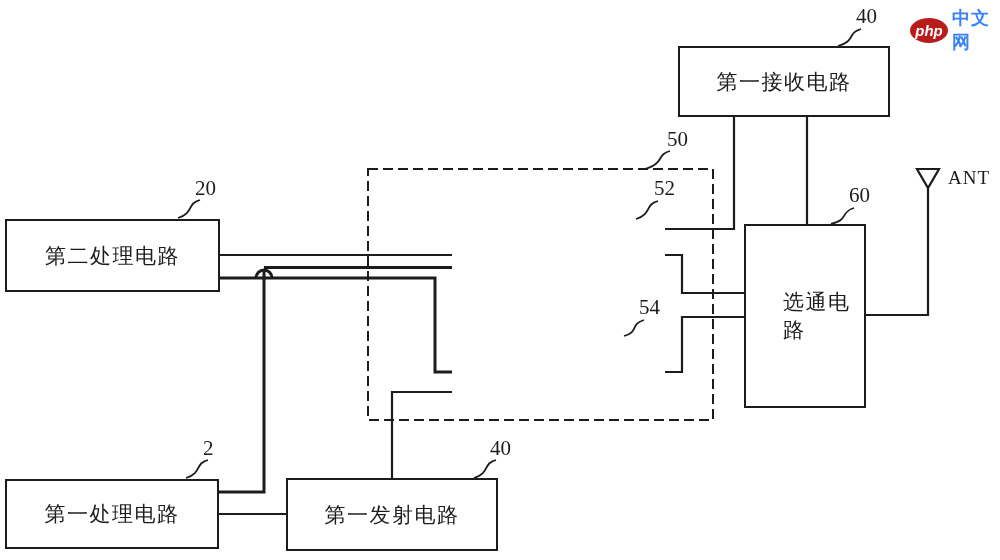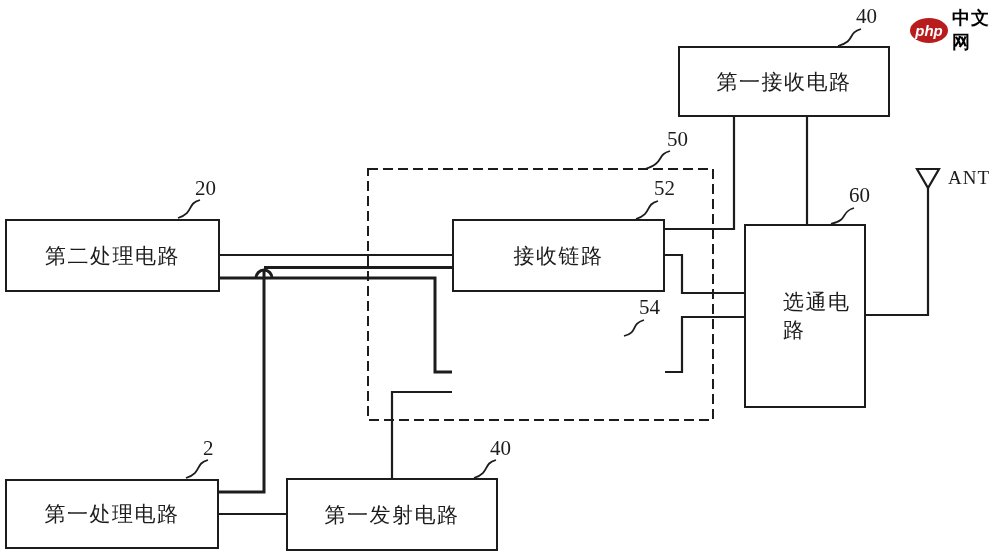--- a/index.html
+++ b/index.html
@@ -72,37 +72,34 @@
   </div>
   <div class="cbox" style="left:5px;top:479px;width:214px;height:70px;">
     <span>第一处理电路</span>
   </div>
   <div class="cbox" style="left:286px;top:478px;width:212px;height:73px;">
     <span>第一发射电路</span>
   </div>
   <div class="cbox" style="left:678px;top:46px;width:212px;height:71px;">
     <span>第一接收电路</span>
   </div>
-  <div class="cbox" style="left:452px;top:219px;width:213px;height:73px;">
-    <span>接收链路</span>
-  </div>
   <div class="cbox" style="left:744px;top:224px;width:122px;height:184px;padding-left:37px;">
     <span>选通电路</span>
   </div>
 
 
   <div class="ref" style="left:203px;top:437px;">2</div>
   <div class="ref" style="left:195px;top:177px;">20</div>
   <div class="ref" style="left:490px;top:437px;">40</div>
   <div class="ref" style="left:856px;top:5px;">40</div>
   <div class="ref" style="left:667px;top:128px;">50</div>
   <div class="ref" style="left:654px;top:177px;">52</div>
   <div class="ref" style="left:639px;top:296px;">54</div>
   <div class="ref" style="left:849px;top:184px;">60</div>
 
   <div class="ant-label">ANT</div>
 
   <div class="logo">
     <span class="logo-badge" style="background: #b91c1c; color: rgb(255, 255, 255);">php</span>
-    <span class="logo-site" style="color: #000000;">中文网</span>
+    <span class="logo-site" style="color: #3b82f6;">中文网</span>
   </div>
 
 </div>
 
 </body></html>

